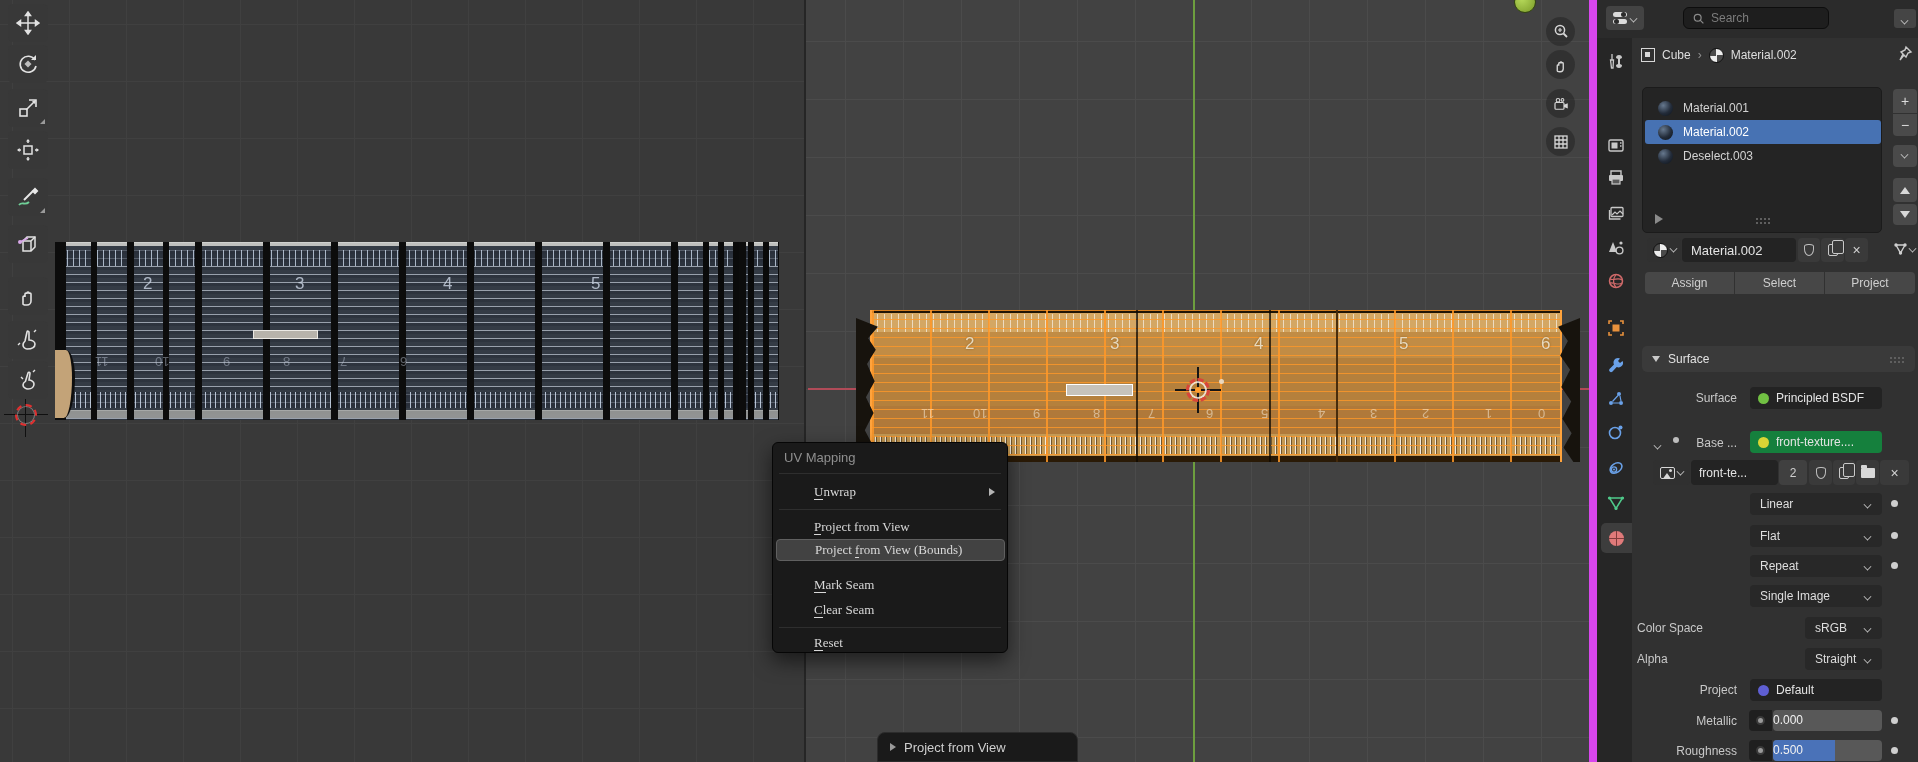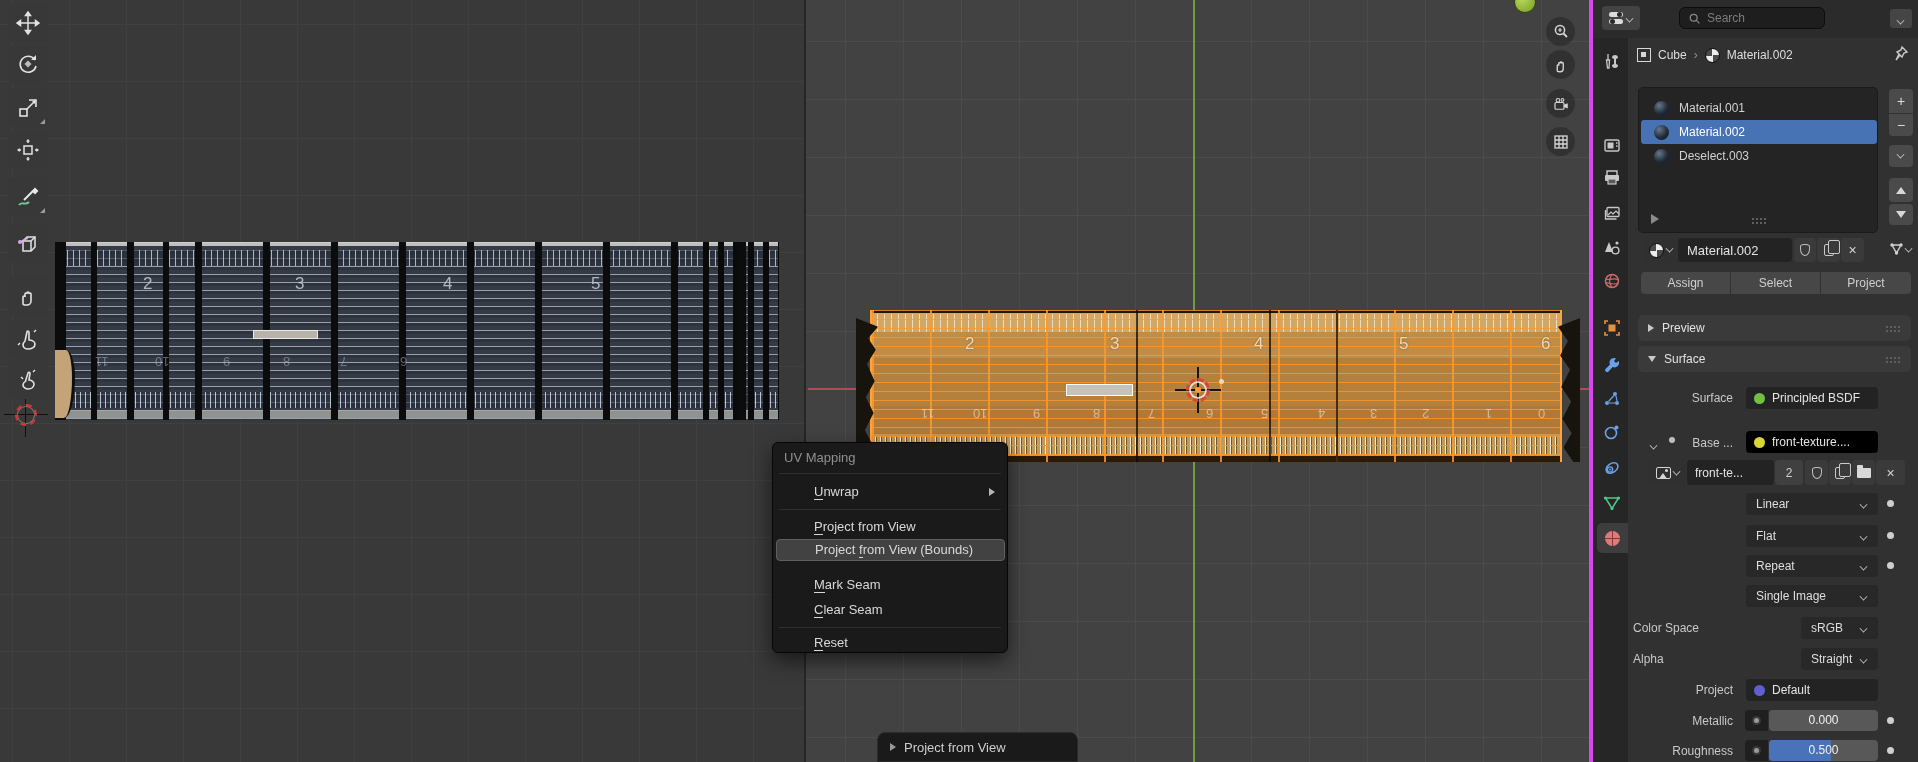--- a/index.html
+++ b/index.html
@@ -83,37 +83,37 @@
 
   
   .nav-btn { position:absolute; left:740px; width:29px; height:29px; border-radius:50%;
     background:rgba(36,36,36,.55); display:flex; align-items:center; justify-content:center; }
 
   
   #ctx-menu { left:772px; top:442px; width:236px; height:211px; background:#1a1a1a; border:1px solid #060606;
     border-radius:6px; box-shadow:0 8px 20px rgba(0,0,0,.55); font-size:13px; color:#d8d8d8; }
   #ctx-menu .hdr { position:absolute; left:11px; top:7px; color:#8f8f8f; }
   .menu-sep { position:absolute; left:6px; width:222px; height:1px; background:#2e2e2e; }
-  .menu-item { position:absolute; left:3px; width:229px; height:22px; line-height:22px; padding-left:38px; border-radius:4px; }
+  .menu-item { position:absolute; left:3px; width:229px; height:22px; line-height:22px; padding-left:38px; border-radius:4px;font-family:Liberation Serif, serif; }
   .menu-item.sel { background:#424242; border:1px solid #606060; line-height:20px; }
   .menu-item u { text-decoration:none; border-bottom:1px solid #d8d8d8; }
   .submenu-arrow { position:absolute; right:10px; top:7px; width:0; height:0;
     border-top:4px solid transparent; border-bottom:4px solid transparent; border-left:6px solid #b5b5b5; }
 
   
   #tooltip { left:930px; top:578px; width:448px; height:35px; background:rgba(24,24,24,.97); border:1px solid #090909;
     border-radius:7px; box-shadow:0 4px 12px rgba(0,0,0,.45); display:flex; align-items:center; justify-content:center;
     font-size:14px; color:#d6d6d6; }
   #redo-box { left:877px; top:732px; width:201px; height:30px; background:#1a1a1a; border:1px solid #2c2c2c;
     border-radius:8px 8px 0 0; display:flex; align-items:center; font-size:13px; color:#cfcfcf; }
   #redo-box .tri { width:0; height:0; border-top:4px solid transparent; border-bottom:4px solid transparent;
     border-left:6px solid #9a9a9a; margin:0 8px 0 12px; }
 
   
-  #props { left:1589px; top:0; width:329px; height:762px; background:#313131; border-left:4px solid #d946ef; }
+  #props { left:1589px; top:0; width:329px; height:762px; background:#313131; border-left:8px solid #d946ef; }
   #props-header { position:absolute; left:0; top:0; width:329px; height:38px; background:#2b2b2b; }
   #editor-type-btn { position:absolute; left:9px; top:6px; width:38px; height:24px; background:#434343; border-radius:4px;
     display:flex; align-items:center; justify-content:center; gap:3px; }
   .pill { width:14px; height:5px; border-radius:3px; background:#dcdcdc; position:relative; }
   .pill:after { content:""; position:absolute; width:5px; height:5px; border-radius:50%; background:#2b2b2b; right:1px; top:0; }
   .pill.b:after { left:1px; right:auto; }
   #search-box { position:absolute; left:86px; top:7px; width:146px; height:22px; background:#1e1e1e;
     border:1px solid #0d0d0d; border-radius:6px; display:flex; align-items:center; }
   #search-box input { background:transparent; border:none; outline:none; color:#bdbdbd; font-size:12px; width:100px; }
   #search-box input::placeholder { color:#7c7c7c; }
@@ -156,21 +156,21 @@
   .lbl { position:absolute; color:#c8c8c8; text-align:right; }
   .dot-deco { position:absolute; left:294px; width:7px; height:7px; border-radius:50%; background:#cfcfcf; }
   .node-dot { width:11px; height:11px; border-radius:50%; margin:0 7px 0 8px; }
   .panel-hdr { position:absolute; left:45px; width:273px; height:26px; background:#3a3a3a; border-radius:5px;
     display:flex; align-items:center; color:#e2e2e2; }
   .panel-hdr .arrow { margin:0 8px 0 10px; width:0; height:0; }
   .arrow.right { border-top:4px solid transparent; border-bottom:4px solid transparent; border-left:6px solid #c9c9c9; }
   .arrow.down  { border-left:4px solid transparent; border-right:4px solid transparent; border-top:6px solid #c9c9c9; }
   .slider { position:absolute; background:#585858; border-radius:4px; overflow:hidden; color:#f1f1f1; }
   .slider .fill { position:absolute; left:0; top:0; bottom:0; background:#4a72b8; }
-  .slider .val { position:relative; width:100%; text-align:center; line-height:21px; }
+  .slider .val { position:relative; width:100%; line-height:21px; }
   .dot-btn { position:absolute; width:23px; height:21px; background:#1f1f1f; border-radius:4px 0 0 4px;
     display:flex; align-items:center; justify-content:center; }
   .dot-btn i { width:9px; height:9px; border-radius:50%; background:#9a9a9a; border:2px solid #3a3a3a; }
   .shield { width:10px; height:12px; border:1.5px solid #bdbdbd; border-radius:5px 5px 6px 6px/3px 3px 8px 8px; }
   .copy-ico { position:relative; width:10px; height:12px; border:1.4px solid #c9c9c9; border-radius:2px; }
   .copy-ico:after { content:""; position:absolute; left:3px; top:-5px; width:10px; height:12px; border:1.4px solid #c9c9c9; border-radius:2px; background:#3a3a3a; }
   .folder-ico { width:14px; height:10px; background:#d8d8d8; border-radius:1px; position:relative; }
   .folder-ico:before { content:""; position:absolute; left:0; top:-3px; width:6px; height:3px; background:#d8d8d8; border-radius:1px 1px 0 0; }
   .x-ico { font-size:14px; color:#d2d2d2; }
   .img-ico { width:15px; height:12px; border:1.4px solid #d6d6d6; border-radius:2px; position:relative; overflow:hidden; }
@@ -595,43 +595,38 @@
         <span>Assign</span>
       </div>
     <div class="btn-sq" style="left:138px;top:272px;width:89px;height:22px;background:#474747;border-radius:0">
         <span>Select</span>
       </div>
     <div class="btn-sq" style="left:228px;top:272px;width:90px;height:22px;background:#474747;border-radius:0 4px 4px 0">
         <span>Project</span>
       </div>
 
     
-    <div class="panel-hdr" style="top:315px">
-      <span class="arrow right"></span>
-      <span>Preview</span>
-      <div class="grip" style="right:10px;top:10px"></div>
-    </div>
     <div class="panel-hdr" style="top:346px">
       <span class="arrow down"></span>
       <span>Surface</span>
       <div class="grip" style="right:10px;top:10px"></div>
     </div>
 
     
     <div class="lbl" style="left:20px;top:391px;width:120px">Surface</div>
     <div class="fld" style="left:153px;top:387px;width:132px;height:22px">
       <span class="node-dot" style="background:#71c043"></span>
       <span>Principled BSDF</span>
     </div>
 
     
     <span class="chev abs" style="left:57px;top:438px"></span>
     <span class="abs" style="left:76px;top:437px;width:6px;height:6px;border-radius:50%;background:#bdbdbd"></span>
     <div class="lbl" style="left:50px;top:436px;width:90px">Base ...</div>
-    <div class="fld" style="left:153px;top:431px;width:132px;height:22px;background:#000000">
+    <div class="fld" style="left:153px;top:431px;width:132px;height:22px;background:#15803d">
       <span class="node-dot" style="background:#d8d535"></span>
       <span>front-texture....</span>
     </div>
 
     
     <div class="btn-sq" style="left:56px;top:460px;width:37px;height:25px;background:#303030">
       <span class="img-ico"></span>
         <span class="chev" style="top:-2px;left:2px"></span>
     </div>
     <div class="fld" style="left:94px;top:460px;width:87px;height:25px;padding-left:8px">

